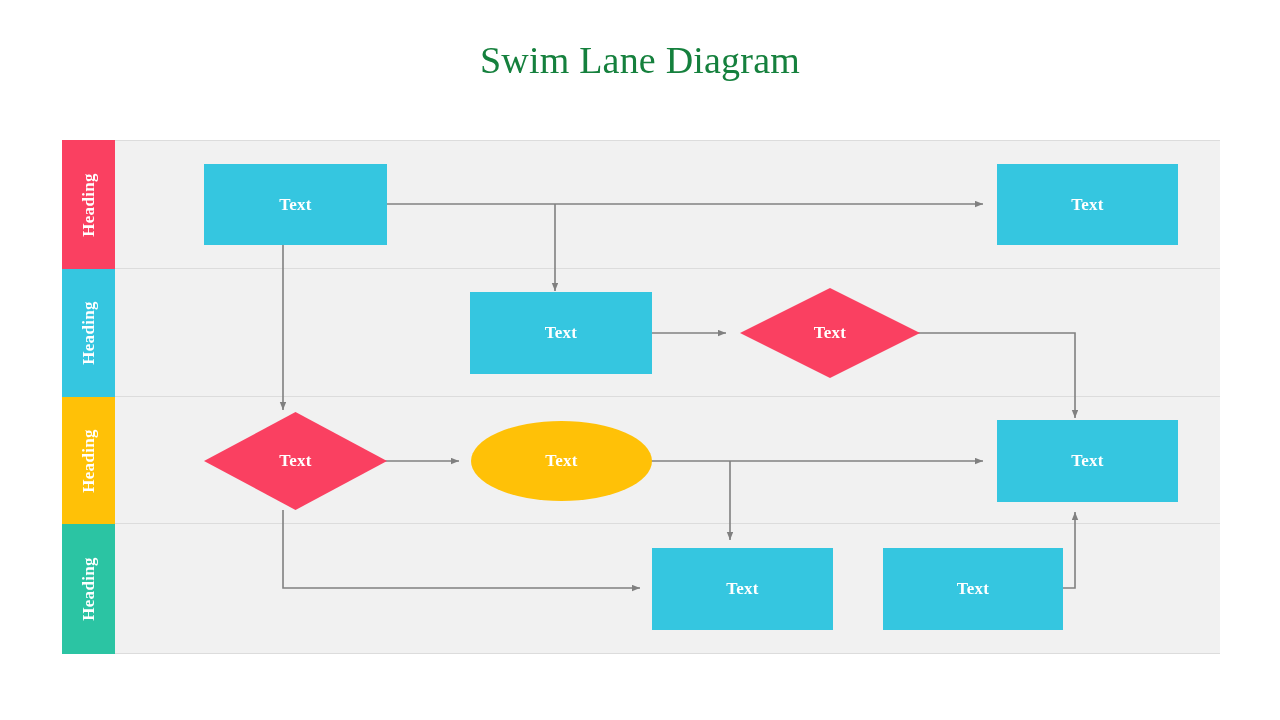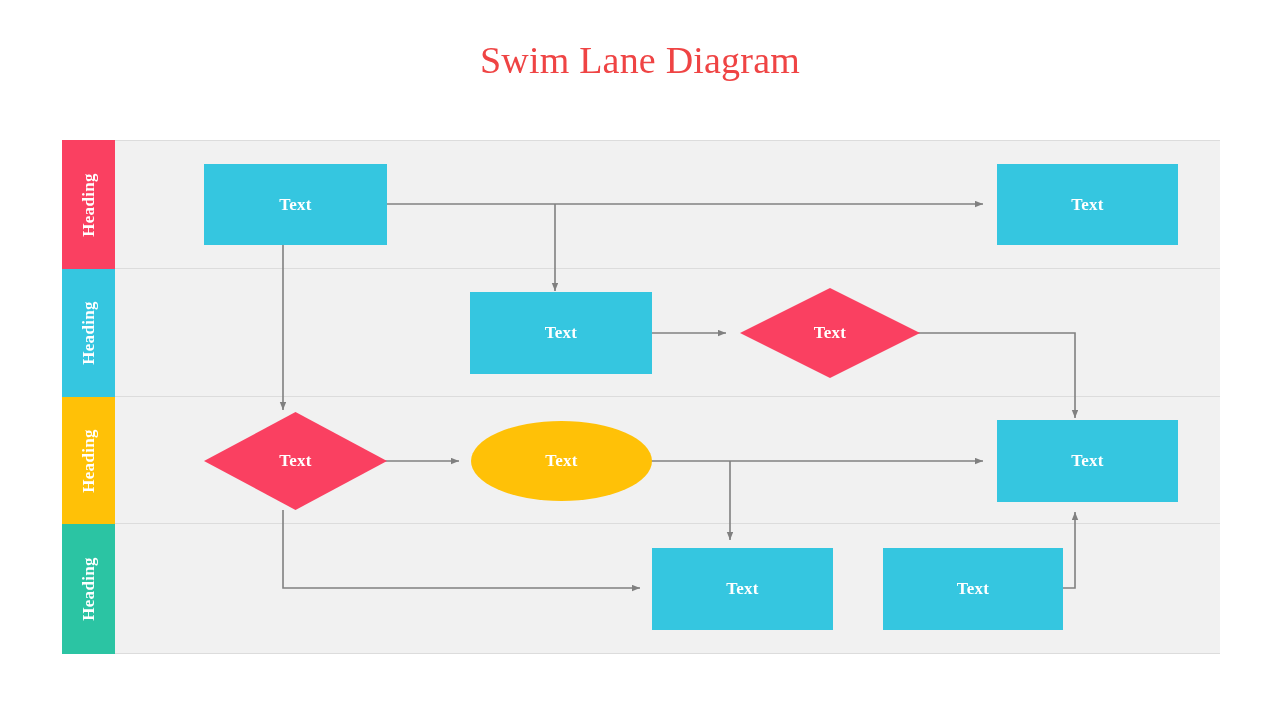--- a/index.html
+++ b/index.html
@@ -17,21 +17,21 @@
 
   #page-title {
     position: absolute;
     left: 0;
     top: 40px;
     width: 1280px;
     text-align: center;
     font-family: "Liberation Serif", "DejaVu Serif", serif;
     font-size: 38px;
     font-weight: 400;
-    color: #ef4444;
+    color: #15803d;
     letter-spacing: 0.2px;
     line-height: 1.1;
   }
 
   
   #swimlane {
     position: absolute;
     left: 62px;
     top: 140px;
     width: 1158px;

